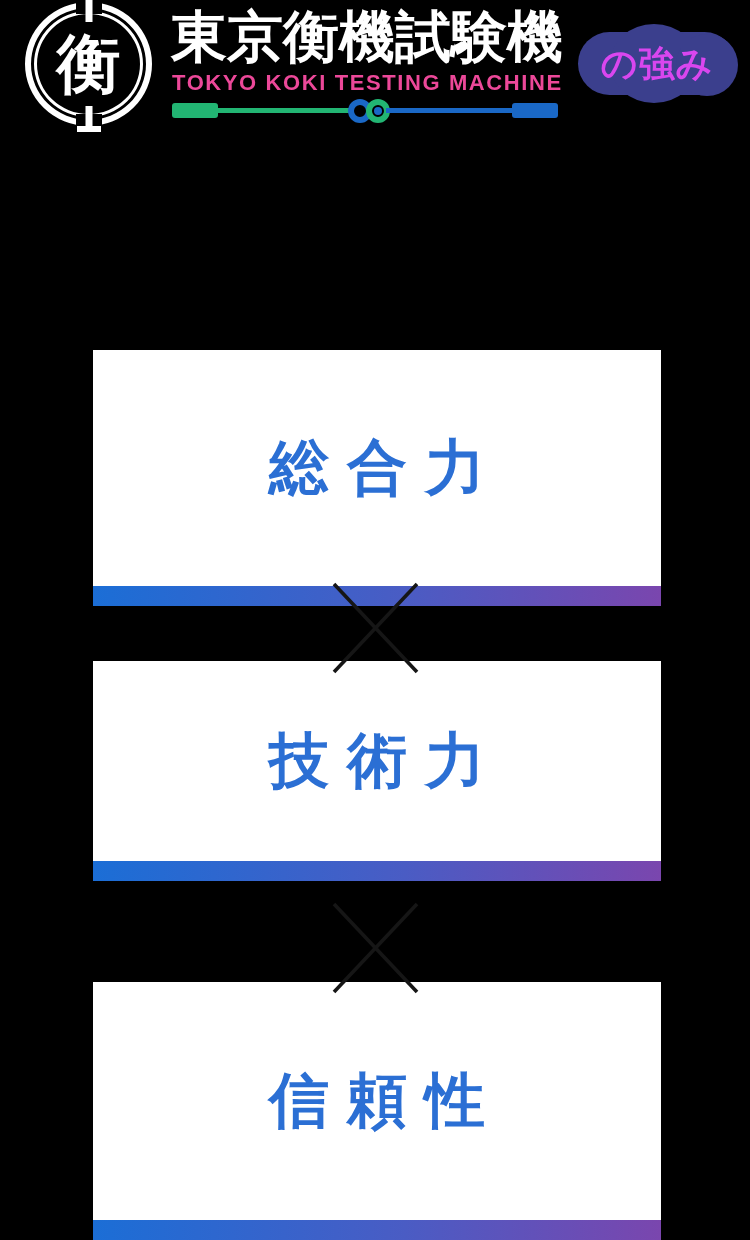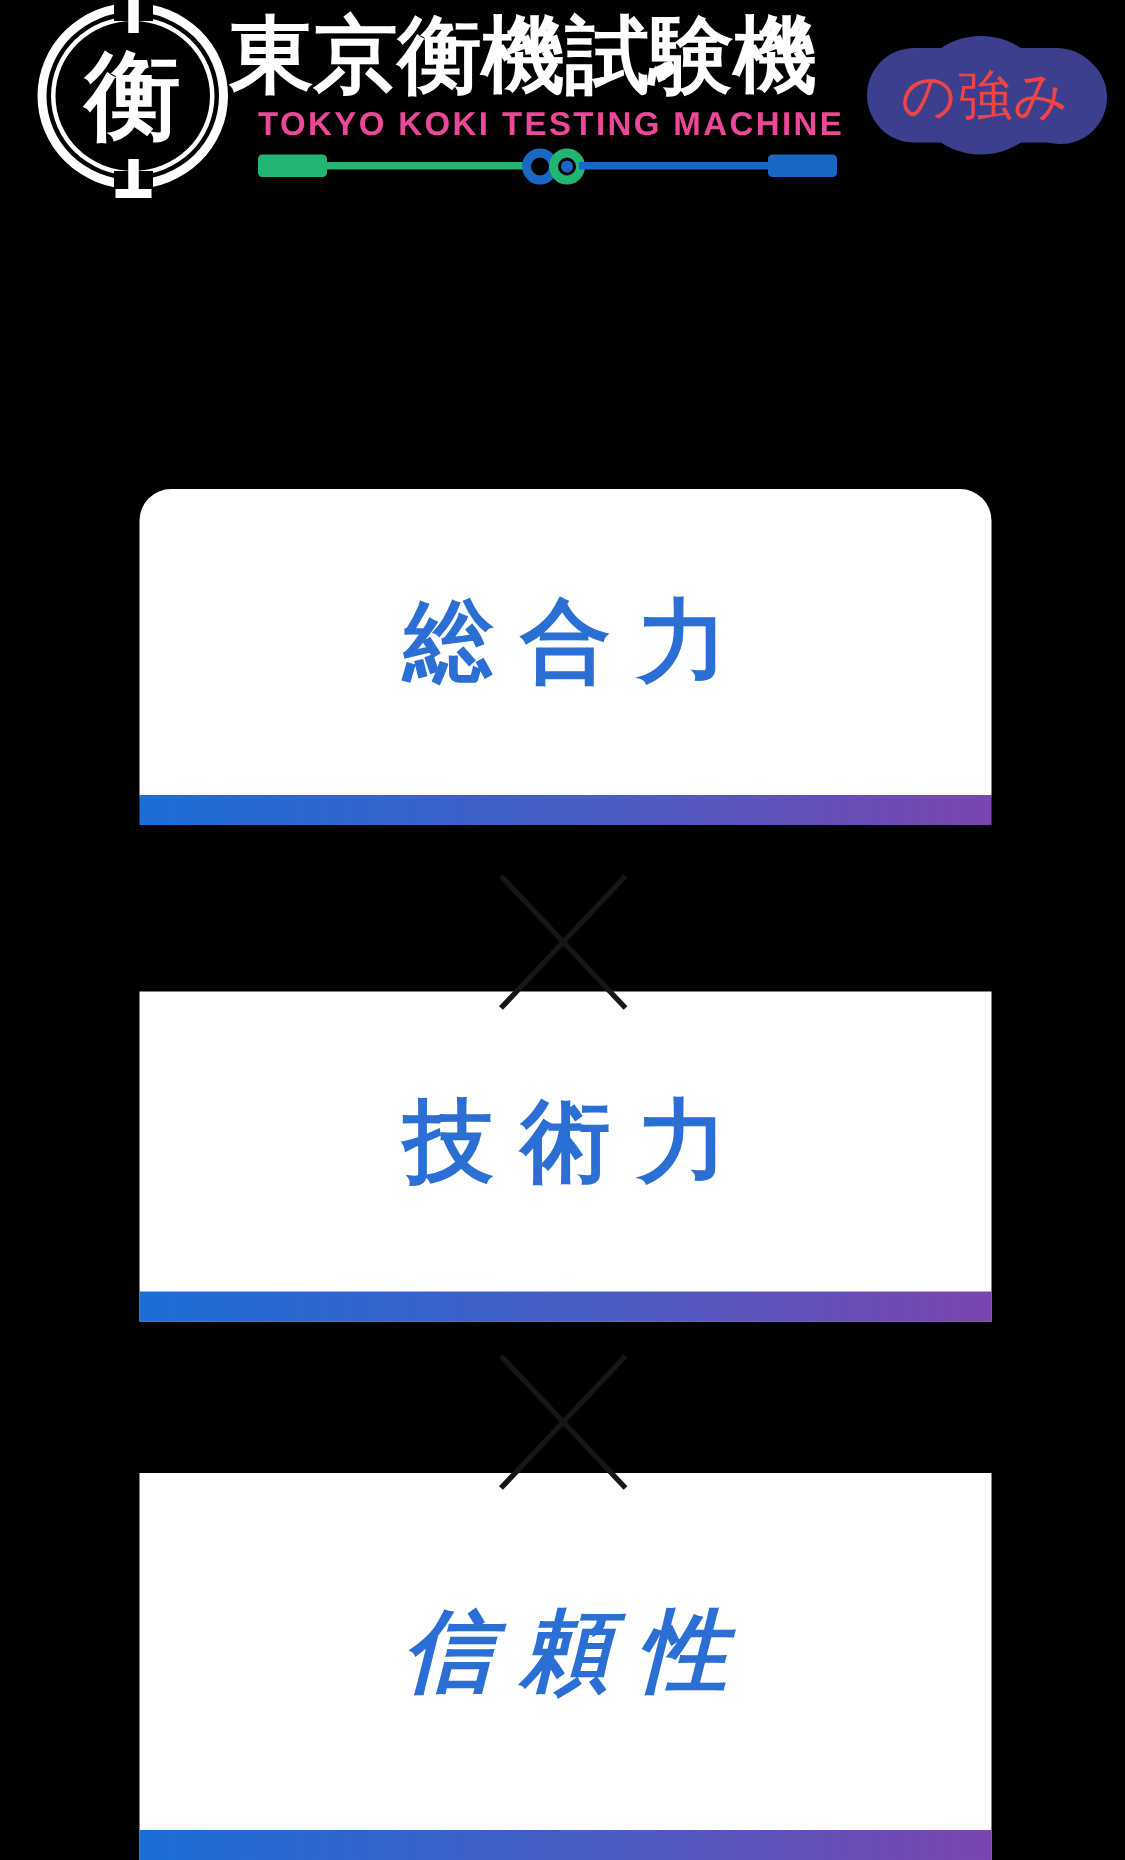--- a/index.html
+++ b/index.html
@@ -20,21 +20,21 @@
   .logo-tick.t-top{top:-4px;height:24px;}
   .logo-tick.t-bottom{bottom:-6px;height:26px;}
   .logo-tick-bar{position:absolute;left:50%;transform:translateX(-50%);bottom:-6px;width:24px;height:6px;background:#ffffff;}
   .logo-kanji{
     position:absolute;inset:0;display:flex;align-items:center;justify-content:center;
     color:#ffffff;font-size:64px;font-weight:bold;line-height:1;
     font-family:"Liberation Sans","DejaVu Sans",sans-serif;
   }
 
   .brand-title{
-    position:absolute;left:153px;top:9px;
+    position:absolute;left:171px;top:9px;
     color:#ffffff;font-size:56px;font-weight:900;line-height:1;
     letter-spacing:0px;white-space:nowrap;text-align:center;
   }
   .brand-subtitle{
     position:absolute;left:172px;top:72px;
     color:#ec4899;font-size:22px;font-weight:800;line-height:1;
     letter-spacing:1.6px;white-space:nowrap;
   }
 
   
@@ -50,28 +50,28 @@
   .ring-green{left:194px;border:6px solid #22b573;}
   .ring-dot{position:absolute;top:4px;left:202px;width:8px;height:8px;border-radius:50%;background:#1a68c6;}
 
   
   .badge{position:absolute;left:578px;top:32px;width:158px;height:63px;}
   .badge-bg{position:absolute;inset:0;background:#3b3f8d;border-radius:32px;}
   .badge-bg::before{content:"";position:absolute;left:32px;top:-8px;width:88px;height:79px;background:#3b3f8d;border-radius:50%;}
   .badge-bg::after{content:"";position:absolute;right:-2px;top:2px;width:62px;height:62px;background:#3b3f8d;border-radius:50%;}
   .badge-label{
     position:absolute;inset:0;display:flex;align-items:center;justify-content:center;
-    color:#ef4444;font-size:36px;font-weight:400;letter-spacing:1px;line-height:1;
+    color:#d946ef;font-size:36px;font-weight:700;letter-spacing:1px;line-height:1;
   }
 
   
   .card{position:absolute;left:93px;width:568px;background:#ffffff;}
-  .card-1{top:326px;height:224px;border-radius:21px;}
+  .card-1{top:350px;height:256px;}
   .card-2{top:661px;height:220px;}
-  .card-3{top:982px;height:258px;font-style:italic;}
+  .card-3{top:982px;height:258px;}
   .card-label-wrap{position:absolute;left:0;right:0;top:0;bottom:20px;display:flex;align-items:center;justify-content:center;}
   .card-label{
     color:#2b6fd4;font-size:60px;font-weight:bold;line-height:1;white-space:nowrap;
     letter-spacing:18px;padding-left:18px;
     font-family:"Liberation Serif","DejaVu Serif",serif;
   }
   .card-bar{
     position:absolute;left:0;right:0;bottom:0;height:20px;
     background:linear-gradient(90deg,#1b6ed6 0%,#4a5cc4 55%,#7a46ae 100%);
   }

